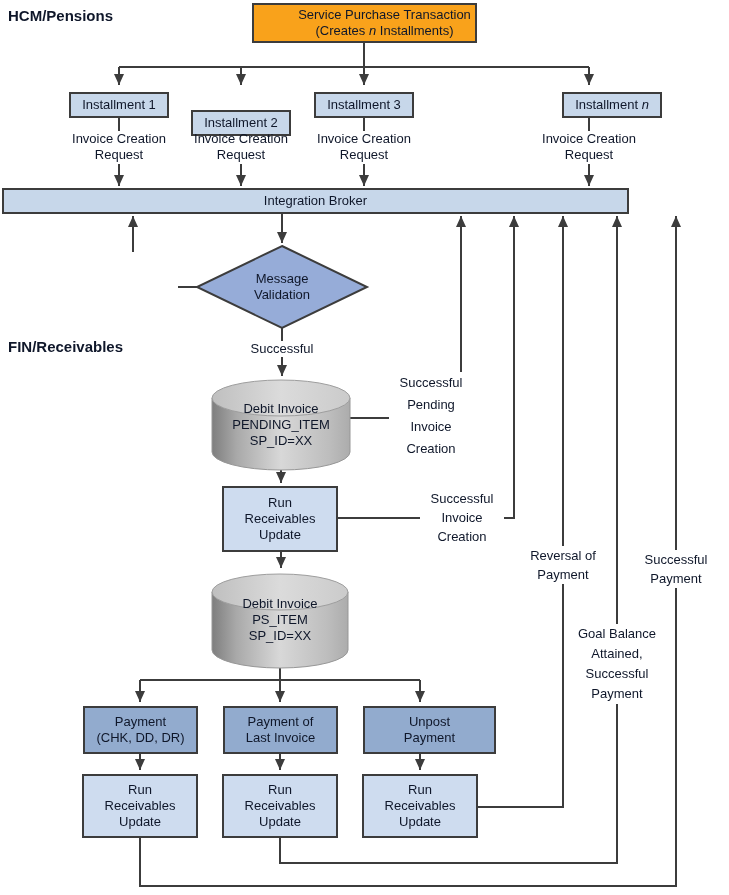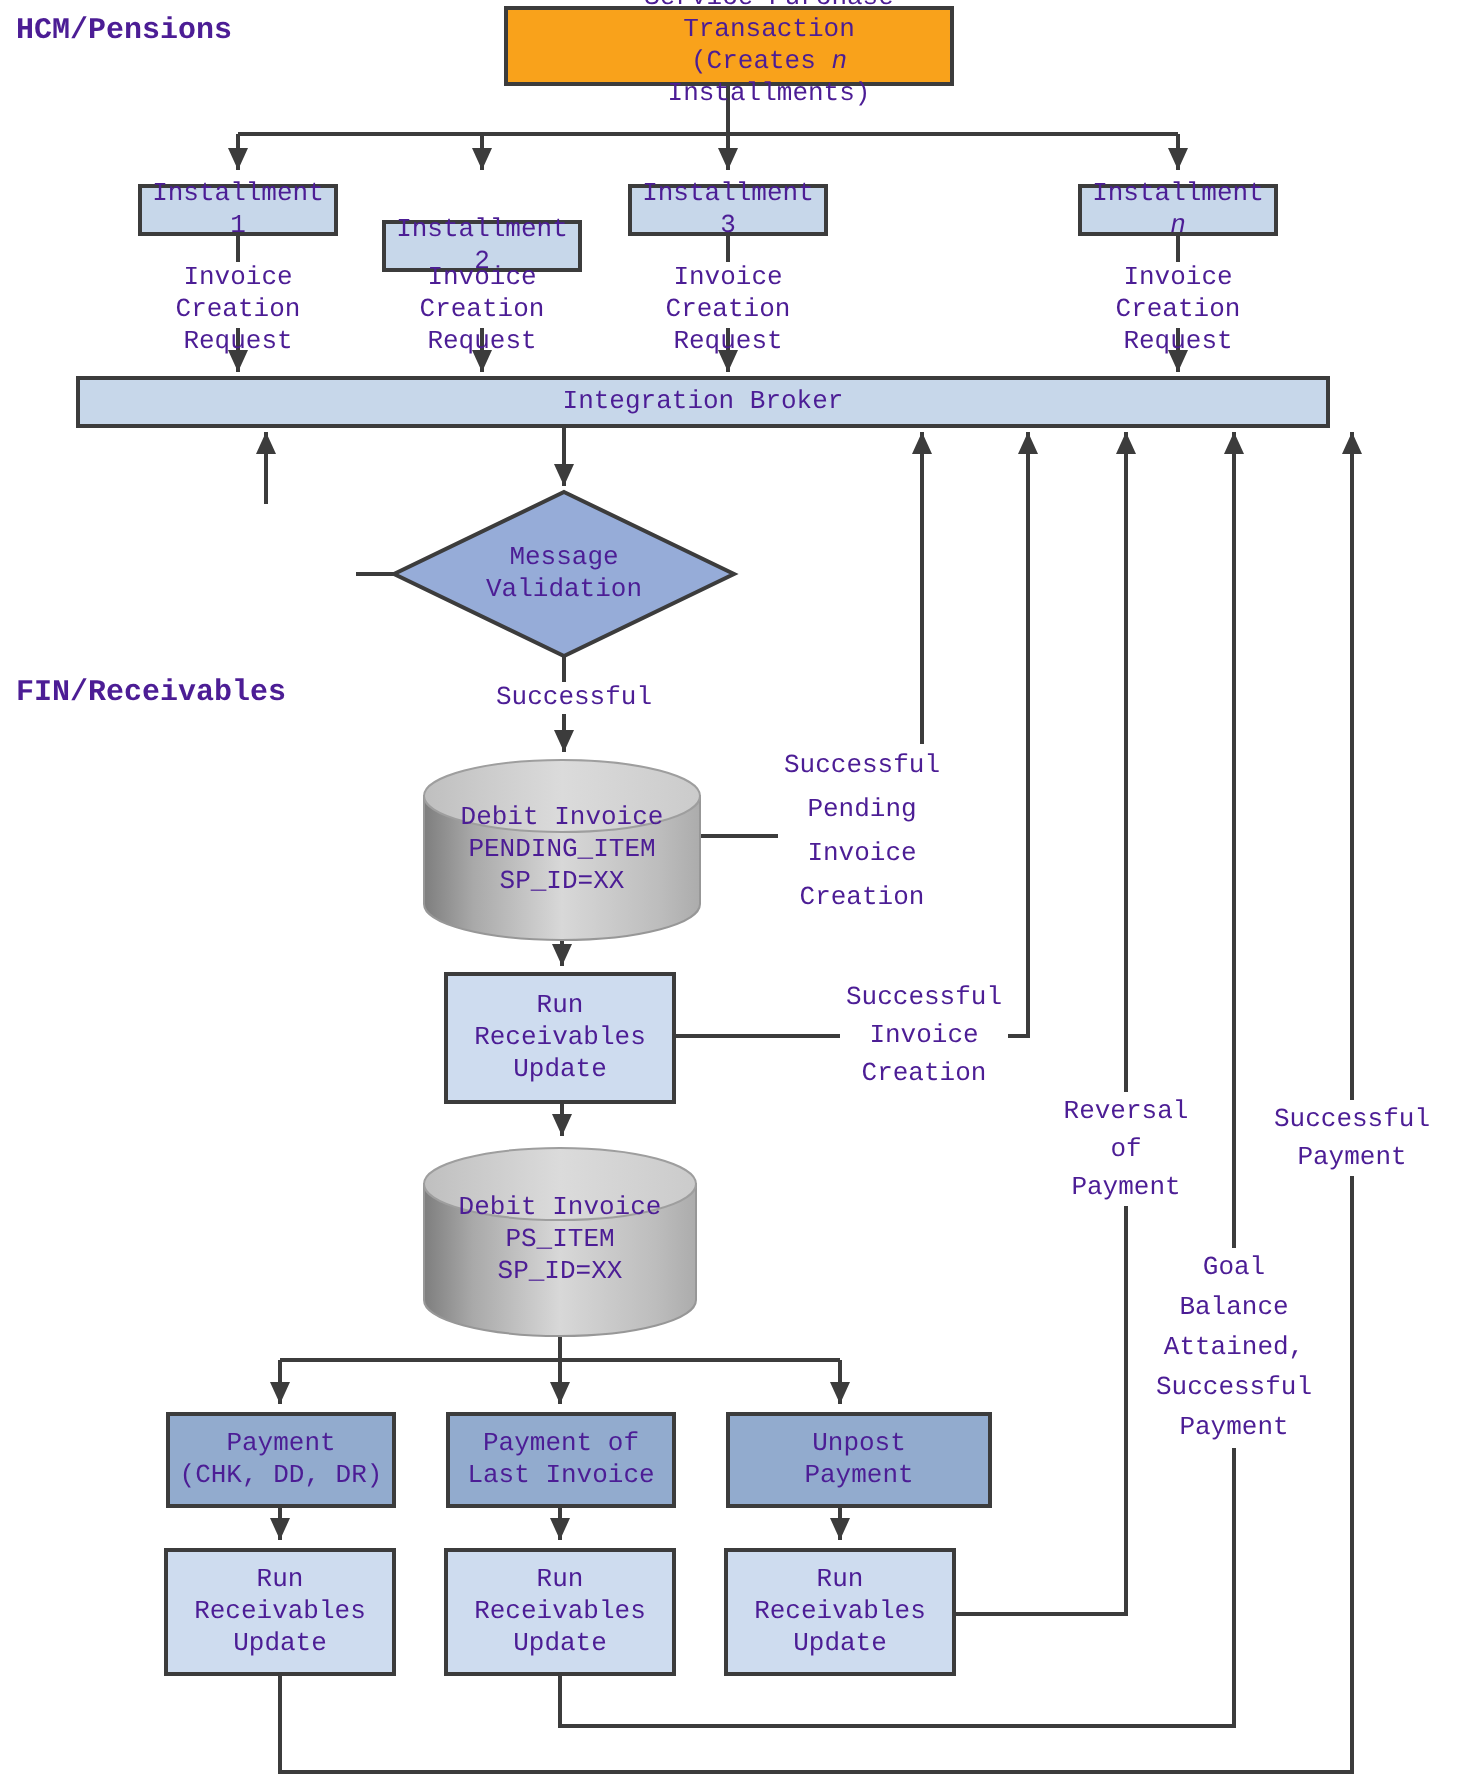--- a/index.html
+++ b/index.html
@@ -1,18 +1,18 @@
 <!DOCTYPE html>
 <html style="--c-orange: #F9A21B; --c-light: #C7D7EA; --c-mid: #96ACD8; --c-pay: #92ABCE; --c-run: #CEDCEF; --c-border: #3C3C3C;"><head>
 <meta charset="utf-8">
 <style>
   html,body{margin:0;padding:0;background:#fff;}
   .canvas{
     position:relative;width:729px;height:895px;background:#fff;
-    font-family:Liberation Mono, monospace;color:#4c1d95;overflow:hidden;
+    font-family:Liberation Sans, sans-serif;color:#0f172a;overflow:hidden;
   }
   .wires{position:absolute;left:0;top:0;}
   .box{
     position:absolute;box-sizing:border-box;border:2px solid var(--c-border);
     display:flex;flex-direction:column;align-items:center;justify-content:center;
     font-size:13px;line-height:16px;text-align:center;
   }
   .orange{background:var(--c-orange);padding-left:40px;}
   .light{background:var(--c-light);}
   .run{background:var(--c-run);justify-content:center;}
@@ -124,42 +124,42 @@
 
   <div class="box light" style="left:69px;top:92px;width:100px;height:26px;">
     <div><span>Installment 1</span><i></i></div>
   </div>
   <div class="box light" style="left:191px;top:110px;width:100px;height:26px;">
     <div><span>Installment 2</span><i></i></div>
   </div>
   <div class="box light" style="left:314px;top:92px;width:100px;height:26px;">
     <div><span>Installment 3</span><i></i></div>
   </div>
-  <div class="box light" style="left:539px;top:92px;width:100px;height:26px;align-items:flex-end;">
+  <div class="box light" style="left:562px;top:92px;width:100px;height:26px;">
     <div><span>Installment </span><i>n</i></div>
   </div>
 
   <div class="lbl" style="left:64px;top:131px;width:110px;">
     <div>Invoice Creation</div>
     <div>Request</div>
   </div>
   <div class="lbl" style="left:186px;top:131px;width:110px;">
     <div>Invoice Creation</div>
     <div>Request</div>
   </div>
   <div class="lbl" style="left:309px;top:131px;width:110px;">
     <div>Invoice Creation</div>
     <div>Request</div>
   </div>
   <div class="lbl" style="left:534px;top:131px;width:110px;">
     <div>Invoice Creation</div>
     <div>Request</div>
   </div>
 
-  <div class="box light" style="left:2px;top:188px;width:627px;height:26px;margin-left:36px;">
+  <div class="box light" style="left:2px;top:188px;width:627px;height:26px;">
     <div>Integration Broker</div>
   </div>
 
 
   <div class="lbl" style="left:232px;top:271px;width:100px;">
     <div>Message</div>
     <div>Validation</div>
   </div>
 
   <div class="lbl wbg" style="left:248px;top:341px;width:68px;">Successful</div>

